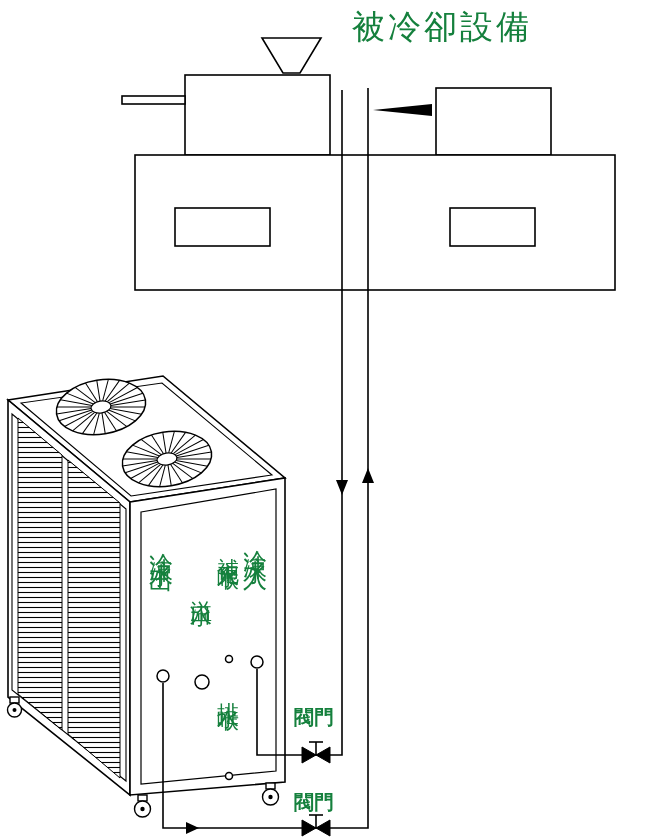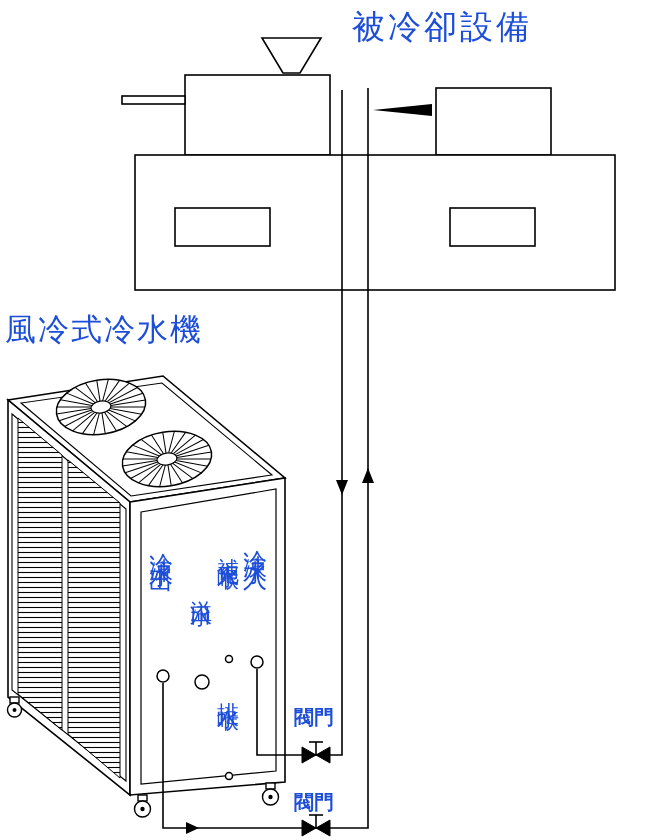--- a/index.html
+++ b/index.html
@@ -3,21 +3,21 @@
 <meta charset="utf-8">
 <style>
   html, body { margin: 0; padding: 0; background: #ffffff; }
   .canvas {
     position: relative;
     width: 659px;
     height: 840px;
     background: #ffffff;
     overflow: hidden;
     font-family: "Liberation Serif", "DejaVu Serif", serif;
-    color: #1d4ed8;
+    color: #15803d;
   }
   .art { position: absolute; left: 0; top: 0; }
   .title  { position: absolute; white-space: nowrap; font-weight: 500; }
   .vtext  { position: absolute; writing-mode: vertical-rl; text-orientation: upright;
             font-weight: 500; line-height: 1; }
   .hlabel { position: absolute; white-space: nowrap; font-weight: 700; }
 </style>
 </head>
 <body>
 
@@ -133,21 +133,20 @@
 
     <g fill="#000" stroke="none">
       <polygon points="342,495 336,480 348,480"></polygon>
       <polygon points="368,468 362,483 374,483"></polygon>
       <polygon points="199,828 186,822 186,834"></polygon>
     </g>
   </svg>
 
   <div class="title" style="left:352px; top:5px; font-size:33px; letter-spacing:3px;">被冷卻設備</div>
 
-  <div class="title" style="left:5px; top:309px; font-size:31px; letter-spacing:2px;">風冷式冷水機</div>
 
   <div class="vtext" style="left:149px; top:534px; font-size:24px; letter-spacing:5px;">冷凍水出</div>
 
   <div class="vtext" style="left:217px; top:540px; font-size:22px; letter-spacing:4px;">補充水喉</div>
 
   <div class="vtext" style="left:190px; top:583px; font-size:22px; letter-spacing:4px;">溢水口</div>
 
   <div class="vtext" style="left:243px; top:531px; font-size:24px; letter-spacing:5px;">冷凍水入</div>
 
   <div class="vtext" style="left:217px; top:685px; font-size:22px; letter-spacing:4px;">排水喉</div>

